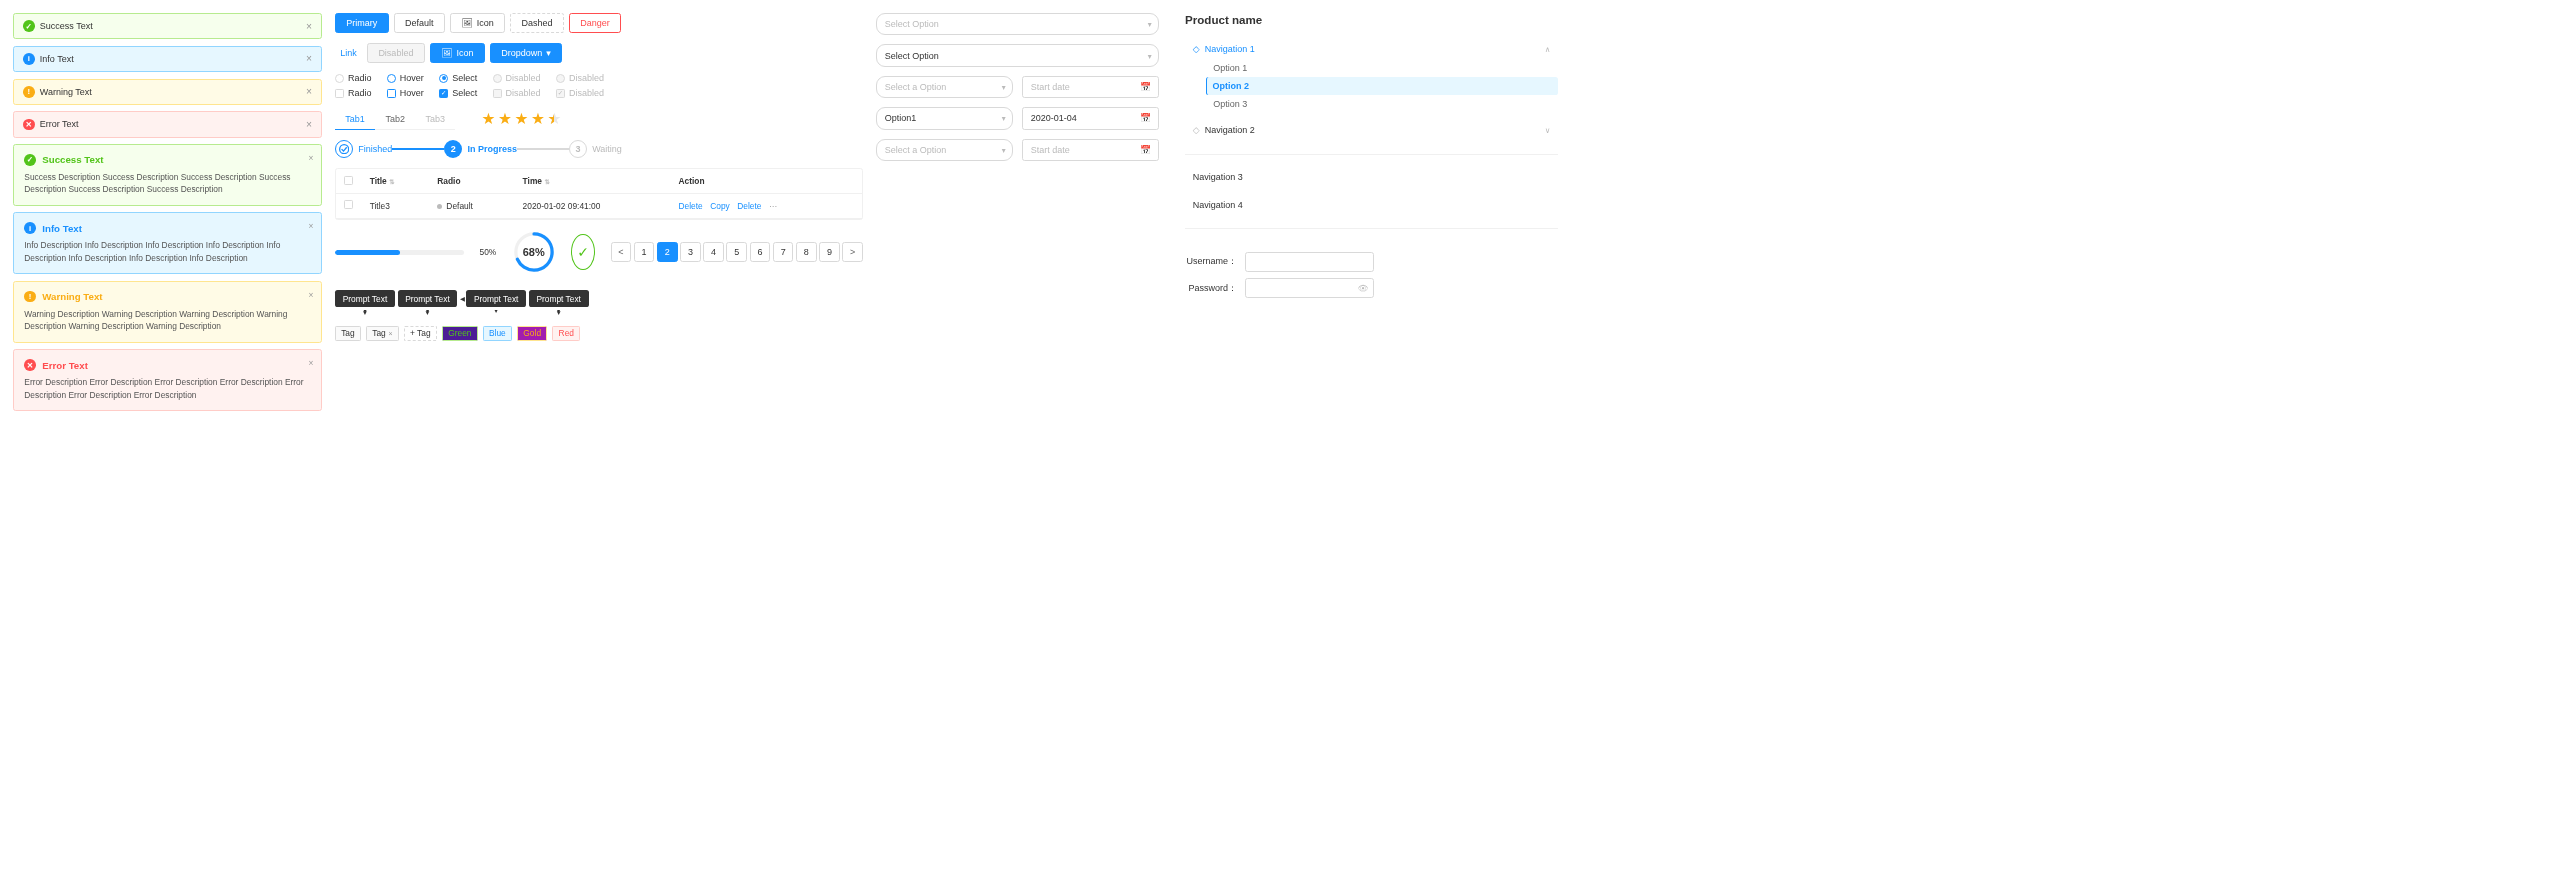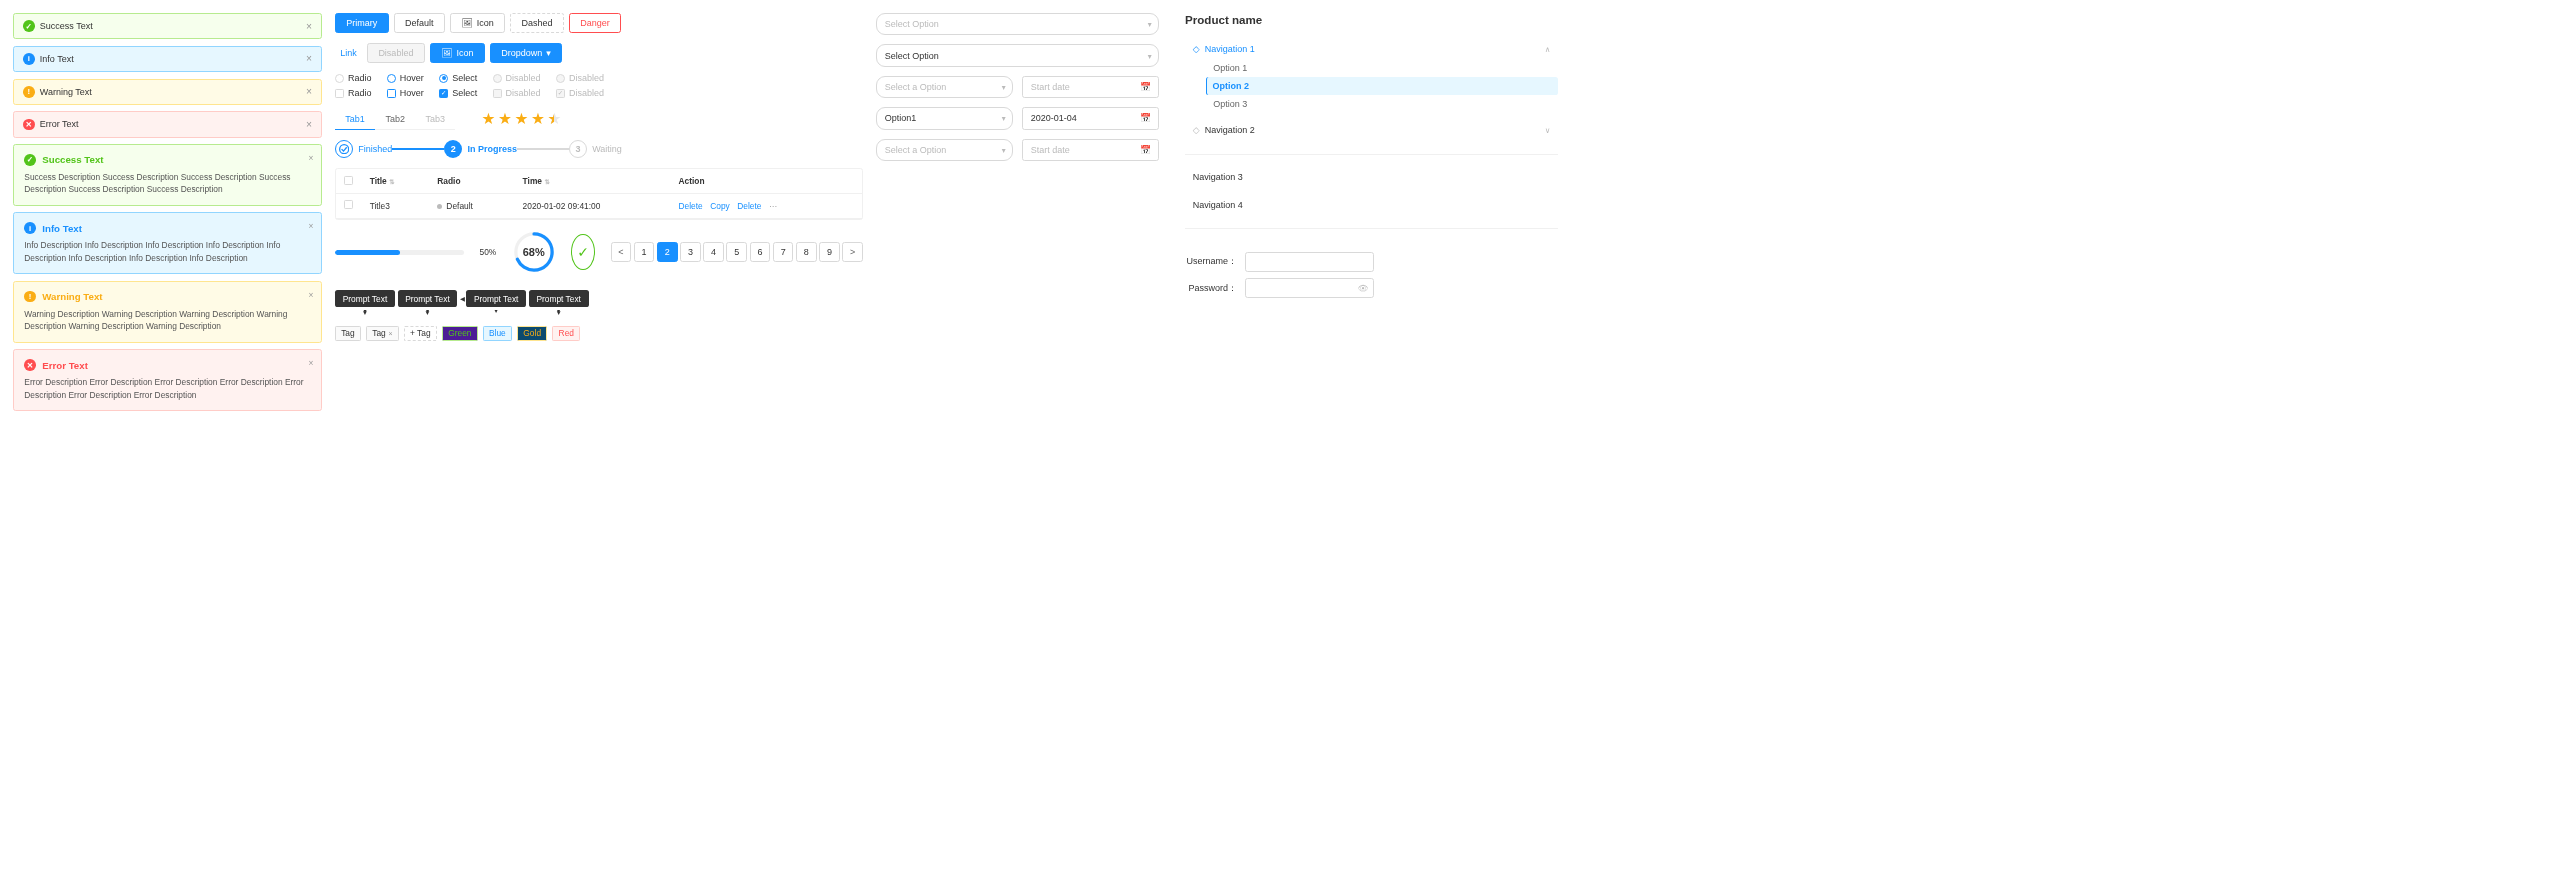--- a/index.html
+++ b/index.html
@@ -183,21 +183,21 @@
     .tag {
       padding: 1.3px 5.2px; border-radius: 1.3px;
       border: 0.6px solid #d9d9d9; font-size: 8.4px;
       display: inline-flex; align-items: center; gap: 2.6px;
       background: #fafafa; color: #333;
     }
     .tag-close { cursor: pointer; color: #999; font-size: 7px; }
     .tag-add { cursor: pointer; color: #333; border: 0.6px dashed #d9d9d9; background: #fff; }
     .tag-green { border-color: #b7eb8f; background: #4c1d95; color: #52c41a; }
     .tag-blue { border-color: #91d5ff; background: #e6f7ff; color: #1890ff; }
-    .tag-gold { border-color: #ffe58f; background: #0c4a6e; color: #faad14; }
+    .tag-gold { border-color: #ffe58f; background: #a21caf; color: #faad14; }
     .tag-red { border-color: #ffccc7; background: #fff2f0; color: #ff4d4f; }
 
     
     .pagination-row { display: flex; align-items: center; gap: 2.6px; }
     .page-btn {
       width: 20.6px; height: 20.6px; border-radius: 2.6px;
       border: 0.6px solid #d9d9d9; background: #fff;
       display: flex; align-items: center; justify-content: center;
       cursor: pointer; font-size: 9px; color: #333;
     }

